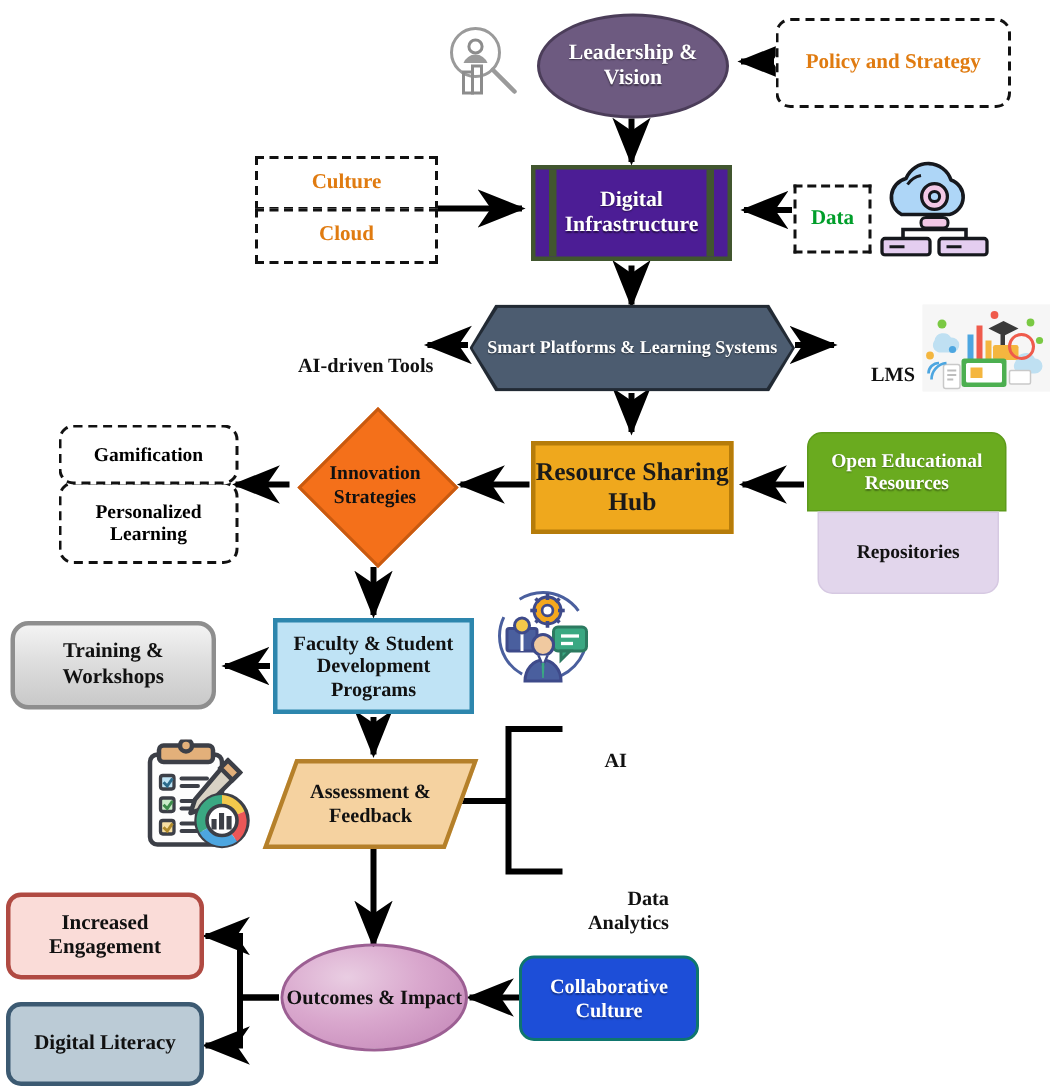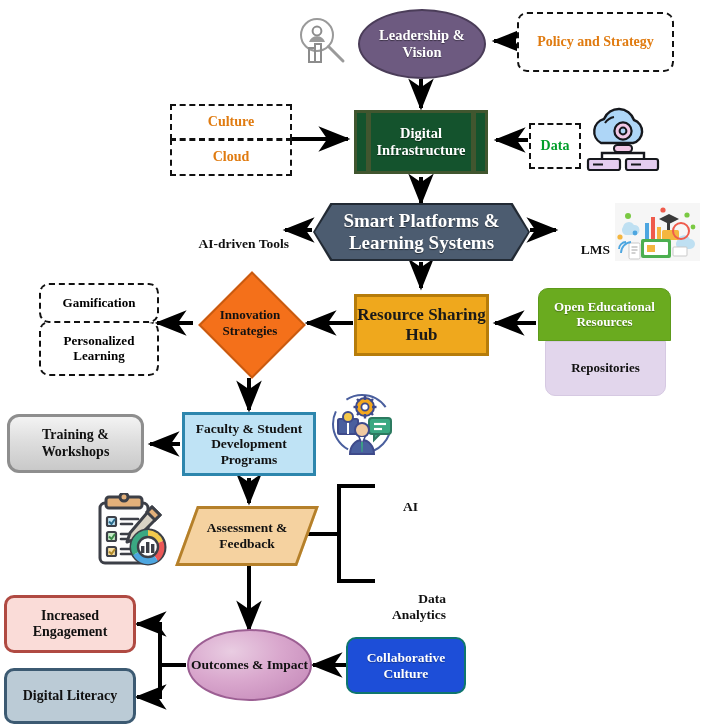--- a/index.html
+++ b/index.html
@@ -12,26 +12,26 @@
 
   
   .ellipse{border-radius:50%;}
   .dash{border:2px dashed #111;background:#fff;}
   .dash-round{border:2px dashed #111;background:#fff;border-radius:10px;}
 
   
   .n-leadership{background:#6d5a80;border:2px solid #4b3d59;color:#ffffff;
                 font-size:14.5px;text-shadow:0 1px 1px rgba(0,0,0,.45);}
   
-  .n-digital{background:#14532d;border:3px solid #41562f;color:#ffffff;font-size:14.5px;
+  .n-digital{background:#4c1d95;border:3px solid #41562f;color:#ffffff;font-size:14.5px;
              text-shadow:0 1px 1px rgba(0,0,0,.5);}
   .n-digital .bar{position:absolute;top:0;bottom:0;width:5px;background:#41562f;}
   .n-digital .bar.l{left:9px;} .n-digital .bar.r{right:9px;}
   
-  .n-smart{background:#4c5c70;color:#ffffff;font-size:19px;
+  .n-smart{background:#4c5c70;color:#ffffff;font-size:12px;
            clip-path:polygon(8% 0,92% 0,100% 50%,92% 100%,8% 100%,0 50%);
            text-shadow:0 1px 1px rgba(0,0,0,.5);}
   .hexwrap{position:absolute;}
   .hexwrap .outline{position:absolute;inset:0;background:#222a34;
            clip-path:polygon(8% 0,92% 0,100% 50%,92% 100%,8% 100%,0 50%);}
   .hexwrap .inner{position:absolute;inset:2px;}
   
   .diamondwrap{position:absolute;}
   .diamondwrap .dshape{position:absolute;inset:0;background:#f4701a;
         border:2px solid #c85a10;transform:rotate(45deg);}

